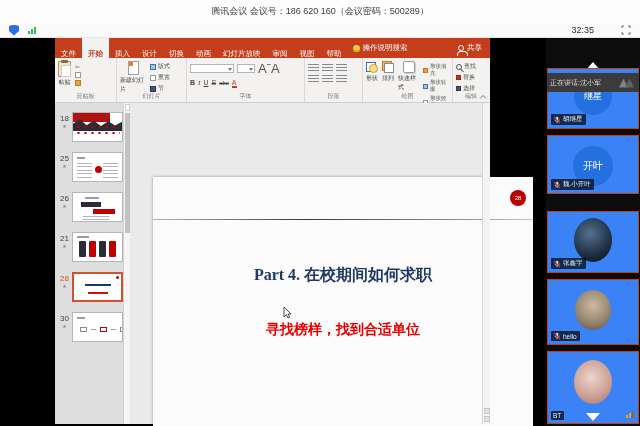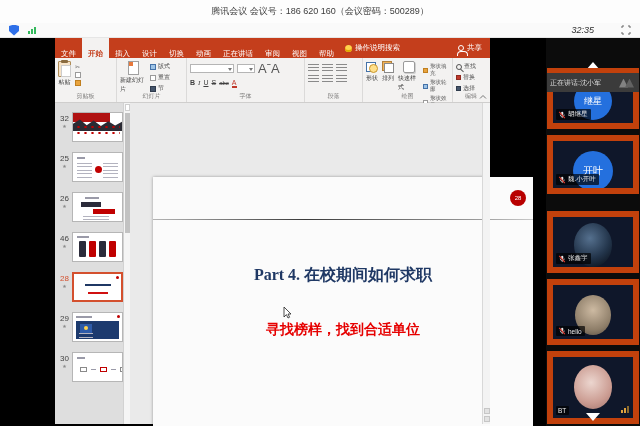--- a/index.html
+++ b/index.html
@@ -10,21 +10,21 @@
   .titlebar { position:absolute; top:0; left:0; width:640px; height:23px; background:#fdfdfd;
               display:flex; align-items:center; justify-content:center; font-size:9px; color:#3c3c3c; }
   .statusbar { position:absolute; top:23px; left:0; width:640px; height:15px; background:#fafafa;
                border-bottom:1px solid #e6e6e6; display:flex; align-items:center; padding:0 9px; gap:9px; }
   .shield { width:10px; height:11px; background:#2e6fe8; clip-path:polygon(50% 0,100% 14%,100% 58%,50% 100%,0 58%,0 14%);
             display:flex; align-items:center; justify-content:center; color:#fff; font-size:6px; }
   .sigbars { display:flex; align-items:flex-end; gap:1px; }
   .sigbars i { display:block; width:2px; background:#33b95c; }
   .sigbars i:nth-child(1){height:3px;} .sigbars i:nth-child(2){height:5px;} .sigbars i:nth-child(3){height:7px;}
   .sb-spacer { flex:1; }
-  .time { font-size:9px; color:#2e2e2e; margin-right:18px;font-style:italic; }
+  .time { font-size:9px; color:#2e2e2e; margin-right:18px; }
   .fsicon { width:10px; height:10px; }
 
   .screen { position:absolute; top:38px; left:0; width:640px; height:388px; background:#000; }
 
   
   .ppt { position:absolute; left:55px; top:0; width:435px; height:386px; background:#f3f2f1; }
   .tabbar { height:20px; background:#c43e1c; display:flex; align-items:stretch; color:#fff; font-size:7.5px; }
   .tab { padding:16px 6px; display:flex; align-items:center; cursor:default; }
   .tab.active { background:#f3f2f1; color:#c43e1c; font-weight:bold; }
   .ribbon-search { display:flex; align-items:center; gap:3px; padding:0 5px; }
@@ -124,21 +124,21 @@
   
   .videos { position:absolute; right:0; top:0; width:94px; height:388px; background:#0c0c0c; }
   .collapse-up { position:absolute; top:24px; left:50%; transform:translateX(-50%); width:0; height:0;
                  border-left:7px solid transparent; border-right:7px solid transparent; border-bottom:8px solid #fff; }
   .speaking { position:absolute; top:35px; left:1px; right:1px; height:19px; background:#3b3b3b; z-index:5;
               display:flex; align-items:center; padding:0 3px; font-size:7px; color:#dedede; }
   .tm-logo { margin-left:auto; position:relative; width:18px; height:12px; opacity:.75; }
   .tm-logo i { position:absolute; width:9px; height:9px; background:#8a8a8a; clip-path:polygon(0 100%,50% 0,100% 100%); }
   .tm-logo i:nth-child(1){ left:1px; top:2px; background:#9a9a9a; }
   .tm-logo i:nth-child(2){ left:7px; top:2px; background:#6f6f6f; }
-  .tile { position:absolute; left:1px; right:1px; background:#0f172a; border:6px solid #c2410c; overflow:hidden; }
+  .tile { position:absolute; left:1px; right:1px; background:#3b82f6; border:1px solid #c2410c; overflow:hidden; }
   .tile1 { top:30px; height:61px; } .tile2 { top:97px; height:59px; } .tile3 { top:173px; height:62px; }
   .tile4 { top:241px; height:66px; } .tile5 { top:313px; height:73px; }
   .avatar { position:absolute; left:50%; transform:translateX(-50%); border-radius:50%;
             display:flex; align-items:center; justify-content:center; color:#fff; }
   .av-init { background:#2470de; }
   .a1 { width:38px; height:38px; top:8px; font-size:9px; }
   .a2 { width:40px; height:40px; top:10px; font-size:10px; }
   .a3 { width:38px; height:44px; top:6px; border-radius:50%;
         background:radial-gradient(circle at 42% 35%,#55708e,#22344a 55%,#0c131d 90%); }
   .a4 { width:36px; height:40px; top:10px;
@@ -178,21 +178,21 @@
 
   <div class="ppt">
 
     <div class="tabbar">
       <div class="tab">文件</div>
       <div class="tab active">开始</div>
       <div class="tab">插入</div>
       <div class="tab">设计</div>
       <div class="tab">切换</div>
       <div class="tab">动画</div>
-      <div class="tab">正在讲话</div>
+      <div class="tab">幻灯片放映</div>
       <div class="tab">审阅</div>
       <div class="tab">视图</div>
       <div class="tab">帮助</div>
       <div class="ribbon-search">
         <span class="bulb"></span>
         <span>操作说明搜索</span>
       </div>
       <div class="share-btn">
         <span class="person-ico"></span>
         <span>共享</span>
@@ -322,21 +322,21 @@
         <path d="M1 4.5 L4 1.5 L7 4.5" fill="none" stroke="#777" stroke-width="1"></path>
       </svg>
     </div>
 
     <div class="ppt-body">
       <div class="thumbs">
 
 
         <div class="thumb-item">
           <div class="thumb-meta">
-            <span class="thumb-num">32</span>
+            <span class="thumb-num">18</span>
             <span class="thumb-star">★</span>
           </div>
           <div class="thumb">
             <span class="pv band" style="right:12px"></span>
             <span class="pv zig"></span>
             <span class="pv pins"></span>
           </div>
         </div>
 
         <div class="thumb-item">
@@ -360,21 +360,21 @@
           <div class="thumb">
             <span class="pv dash" style="top:4px;left:12px;width:14px"></span>
             <span class="pv" style="top:9px;left:8px;width:20px;height:5px;background:#2b2b3a"></span>
             <span class="pv" style="top:16px;left:20px;width:22px;height:5px;background:#c00000"></span>
             <span class="pv minilines" style="top:23px;left:10px;width:26px;height:5px"></span>
           </div>
         </div>
 
         <div class="thumb-item">
           <div class="thumb-meta">
-            <span class="thumb-num">46</span>
+            <span class="thumb-num">21</span>
             <span class="thumb-star">★</span>
           </div>
           <div class="thumb">
             <span class="pv dash" style="top:3px;left:4px;width:12px"></span>
             <span class="pv" style="top:8px;left:6px;display:flex;gap:3px">
               <span class="card" style="background:#2b2b3a"></span>
                 <span class="card" style="background:#c00000"></span>
               <span class="card" style="background:#2b2b3a"></span>
                 <span class="card" style="background:#c00000"></span>
             </span>
@@ -386,34 +386,20 @@
             <span class="thumb-num">28</span>
             <span class="thumb-star">★</span>
           </div>
           <div class="thumb">
             <span class="pv reddot" style="top:2px;right:2px;width:3px;height:3px"></span>
             <span class="pv dash navy" style="top:10px;left:11px;width:26px"></span>
             <span class="pv dash red" style="top:18px;left:14px;width:20px"></span>
           </div>
         </div>
 
-        <div class="thumb-item">
-          <div class="thumb-meta">
-            <span class="thumb-num">29</span>
-            <span class="thumb-star">★</span>
-          </div>
-          <div class="thumb">
-            <span class="pv dash" style="top:3px;left:3px;width:16px"></span>
-            <span class="pv reddot" style="top:2px;right:2px;width:3px;height:3px"></span>
-            <span class="pv imgblk" style="top:8px;left:3px;right:3px;bottom:2px"></span>
-            <span class="pv" style="top:11px;left:7px;width:12px;height:10px;background:#2e5ba8"></span>
-            <span class="pv bulbdot" style="top:13px;left:11px;width:4px;height:4px"></span>
-            <span class="pv minilines" style="bottom:3px;left:6px;width:14px;height:5px"></span>
-          </div>
-        </div>
 
         <div class="thumb-item">
           <div class="thumb-meta">
             <span class="thumb-num">30</span>
             <span class="thumb-star">★</span>
           </div>
           <div class="thumb">
             <span class="pv dash" style="top:4px;left:4px;width:8px"></span>
             <span class="pv" style="top:14px;left:7px;display:flex;gap:4px;align-items:center">
               <span class="flowbox"></span>

